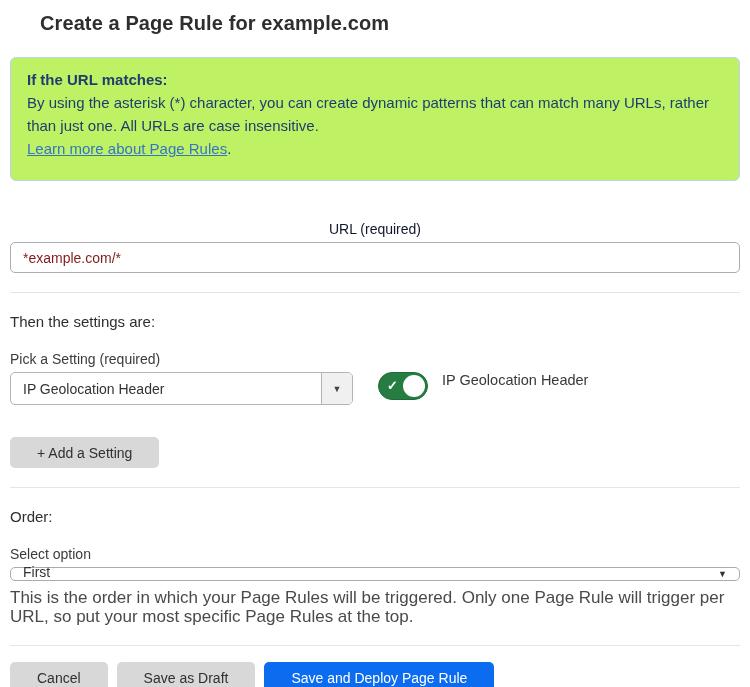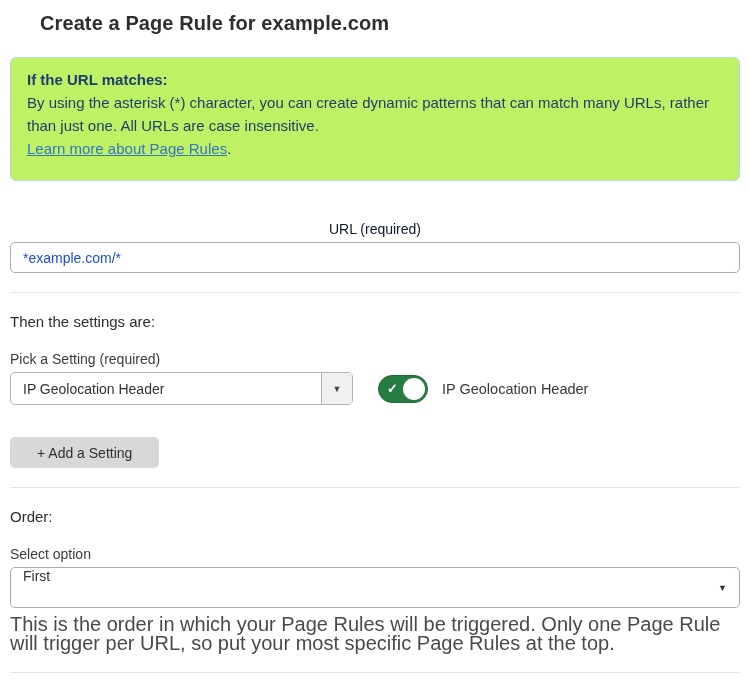--- a/index.html
+++ b/index.html
@@ -46,21 +46,21 @@
     text-align: center;
   }
   .text-input {
     margin-top: 5px;
     width: 730px;
     height: 31px;
     border: 1px solid #adadad;
     border-radius: 5px;
     padding: 8px 12px;
     font-size: 14px;
-    color: #1d4ed8;
+    color: #7f1d1d;
     font-family: "Liberation Sans", sans-serif;
     background: #ffffff;
     outline: none;
   }
   .helper-text {
     margin-top: 6px;
     font-size: 13.5px;
     color: #4a4a4a;
     line-height: 18px;
   }
@@ -76,21 +76,20 @@
     color: #2e2e2e;
   }
   .sub-label {
     margin-top: 21px;
     font-size: 14px;
     color: #3b3b3b;
   }
   .setting-row {
     margin-top: 5px;
     display: flex;
-    align-items: center;
   }
   .select-box {
     display: flex;
     align-items: stretch;
     width: 343px;
     height: 33px;
     border: 1px solid #b3b3b3;
     border-radius: 5px;
     background: #ffffff;
     overflow: hidden;
@@ -168,42 +167,42 @@
     background: #0b6cf0;
     color: #ffffff;
   }
   .add-setting-btn {
     margin-top: 32px;
   }
   .order-select-wrap {
     margin-top: 5px;
     position: relative;
     width: 730px;
-    height: 41px;
+    height: 14px;
     border: 1px solid #ababab;
     border-radius: 5px;
     background: #ffffff;
     display: flex;
-    align-items: flex-start;
+    align-items: flex-end;
     padding-left: 12px;
     font-size: 14px;
     color: #333333;
     cursor: pointer;
   }
   .order-select-wrap .plain-arrow {
     position: absolute;
     right: 12px;
     top: 50%;
     transform: translateY(-50%);
     font-size: 9px;
     color: #333333;
   }
   .order-helper {
     margin-top: 7px;
-    font-size: 20px;
+    font-size: 17px;
     line-height: 19px;
     color: #4a4a4a;
     max-width: 730px;
   }
   .footer-divider {
     margin-top: 20px;
   }
   .footer-buttons {
     margin-top: 16px;
     display: flex;

